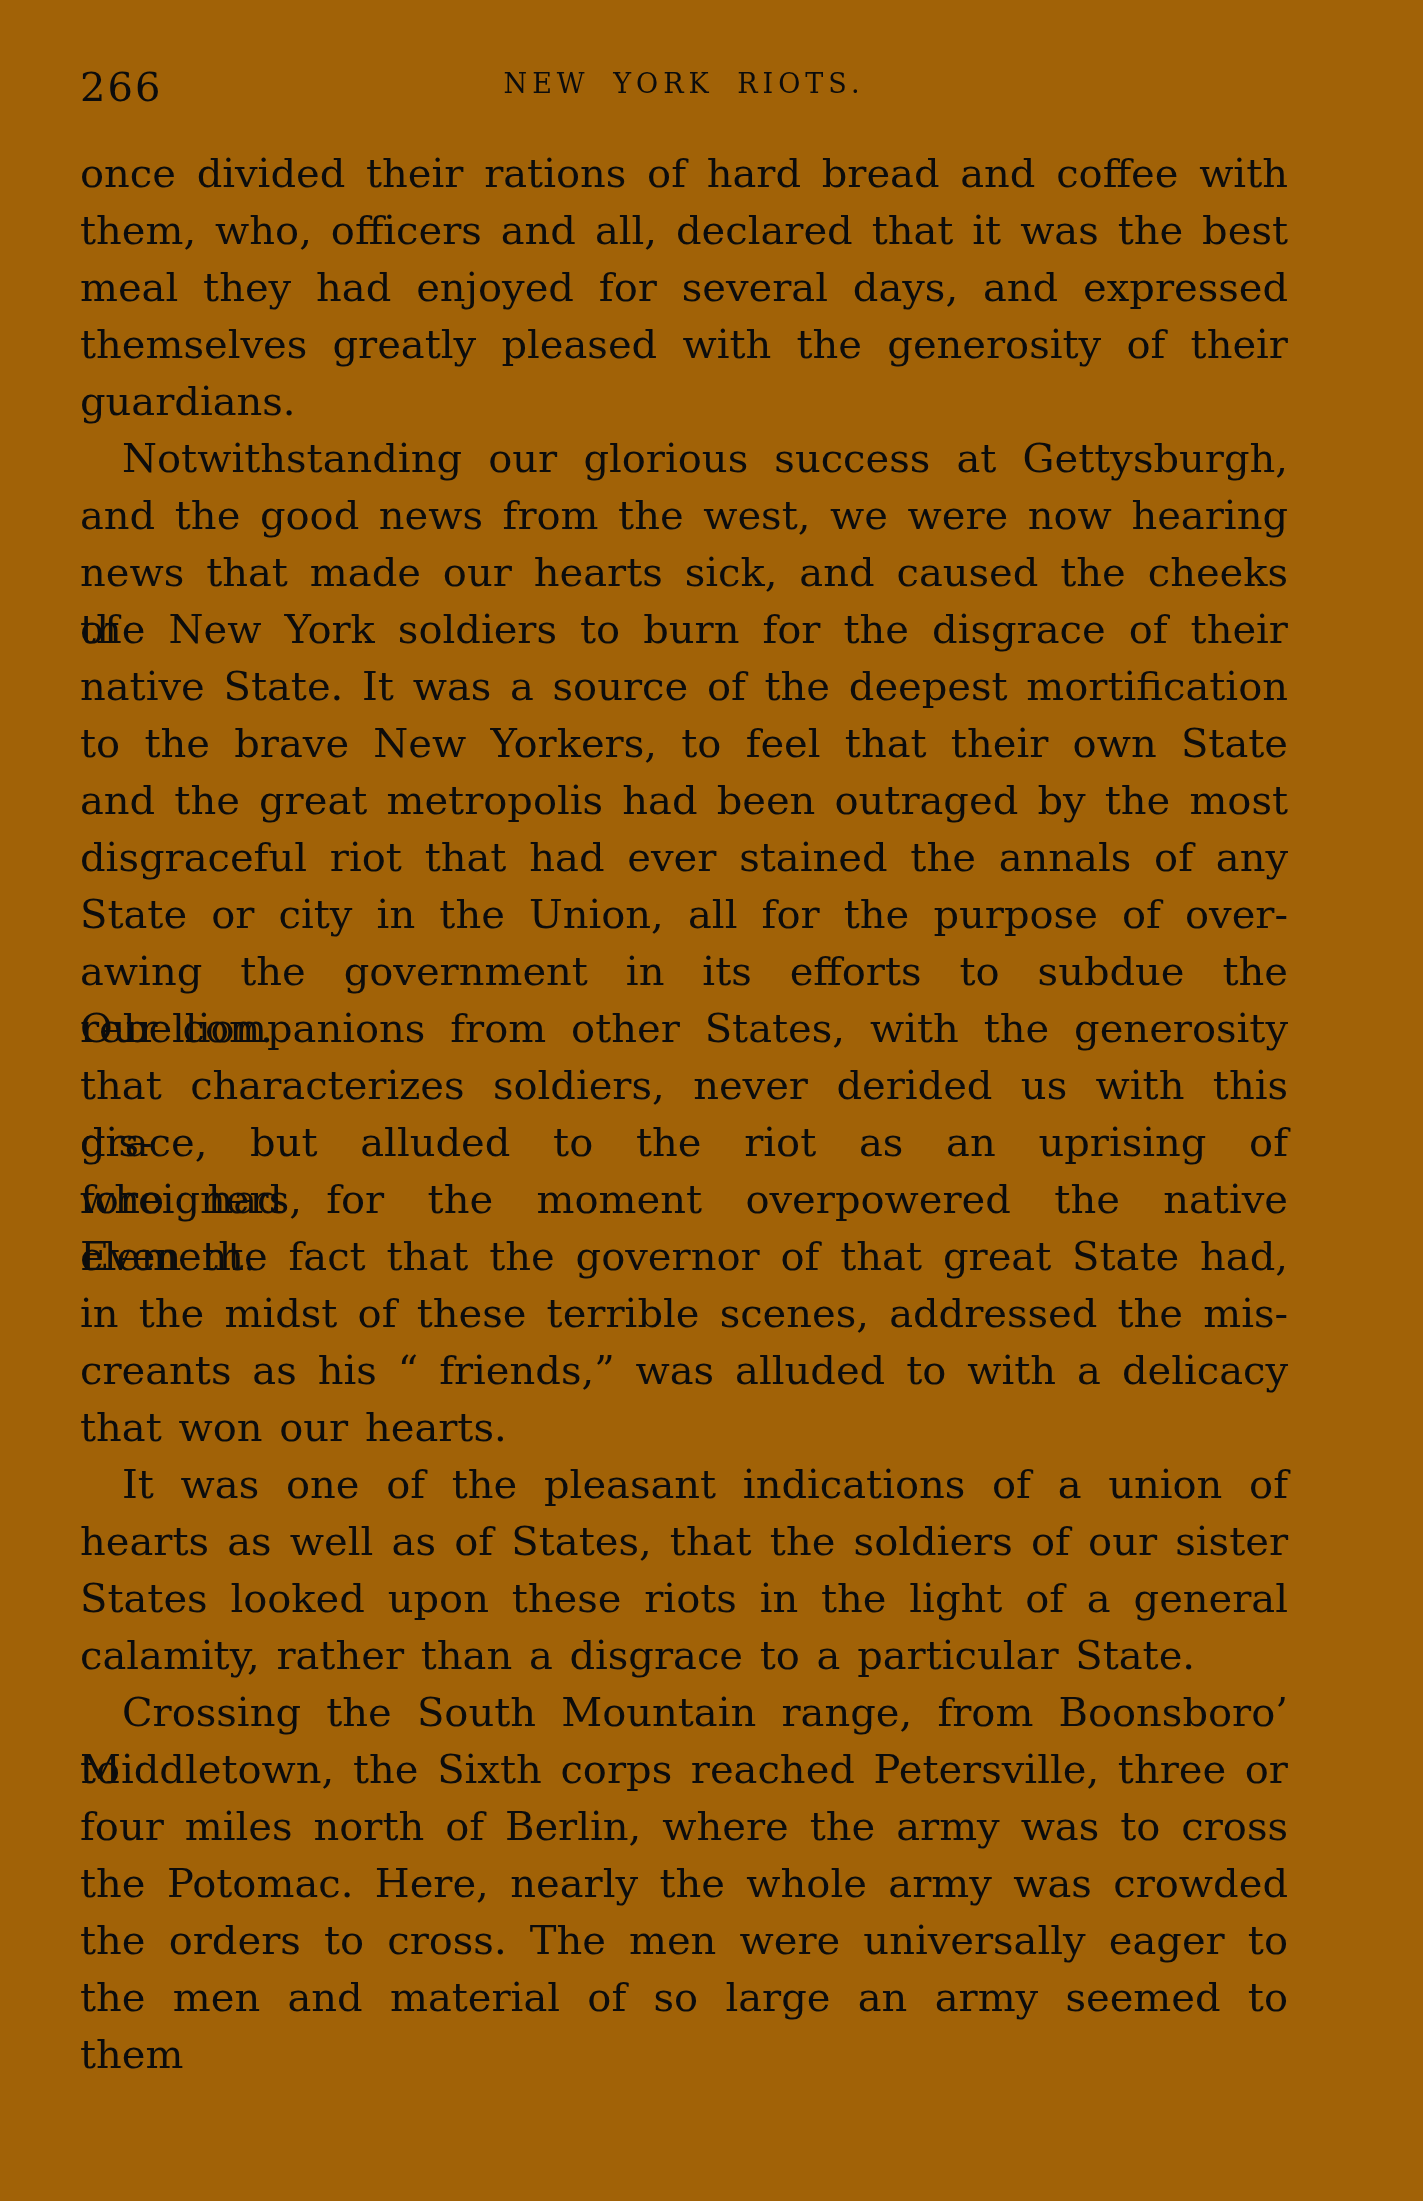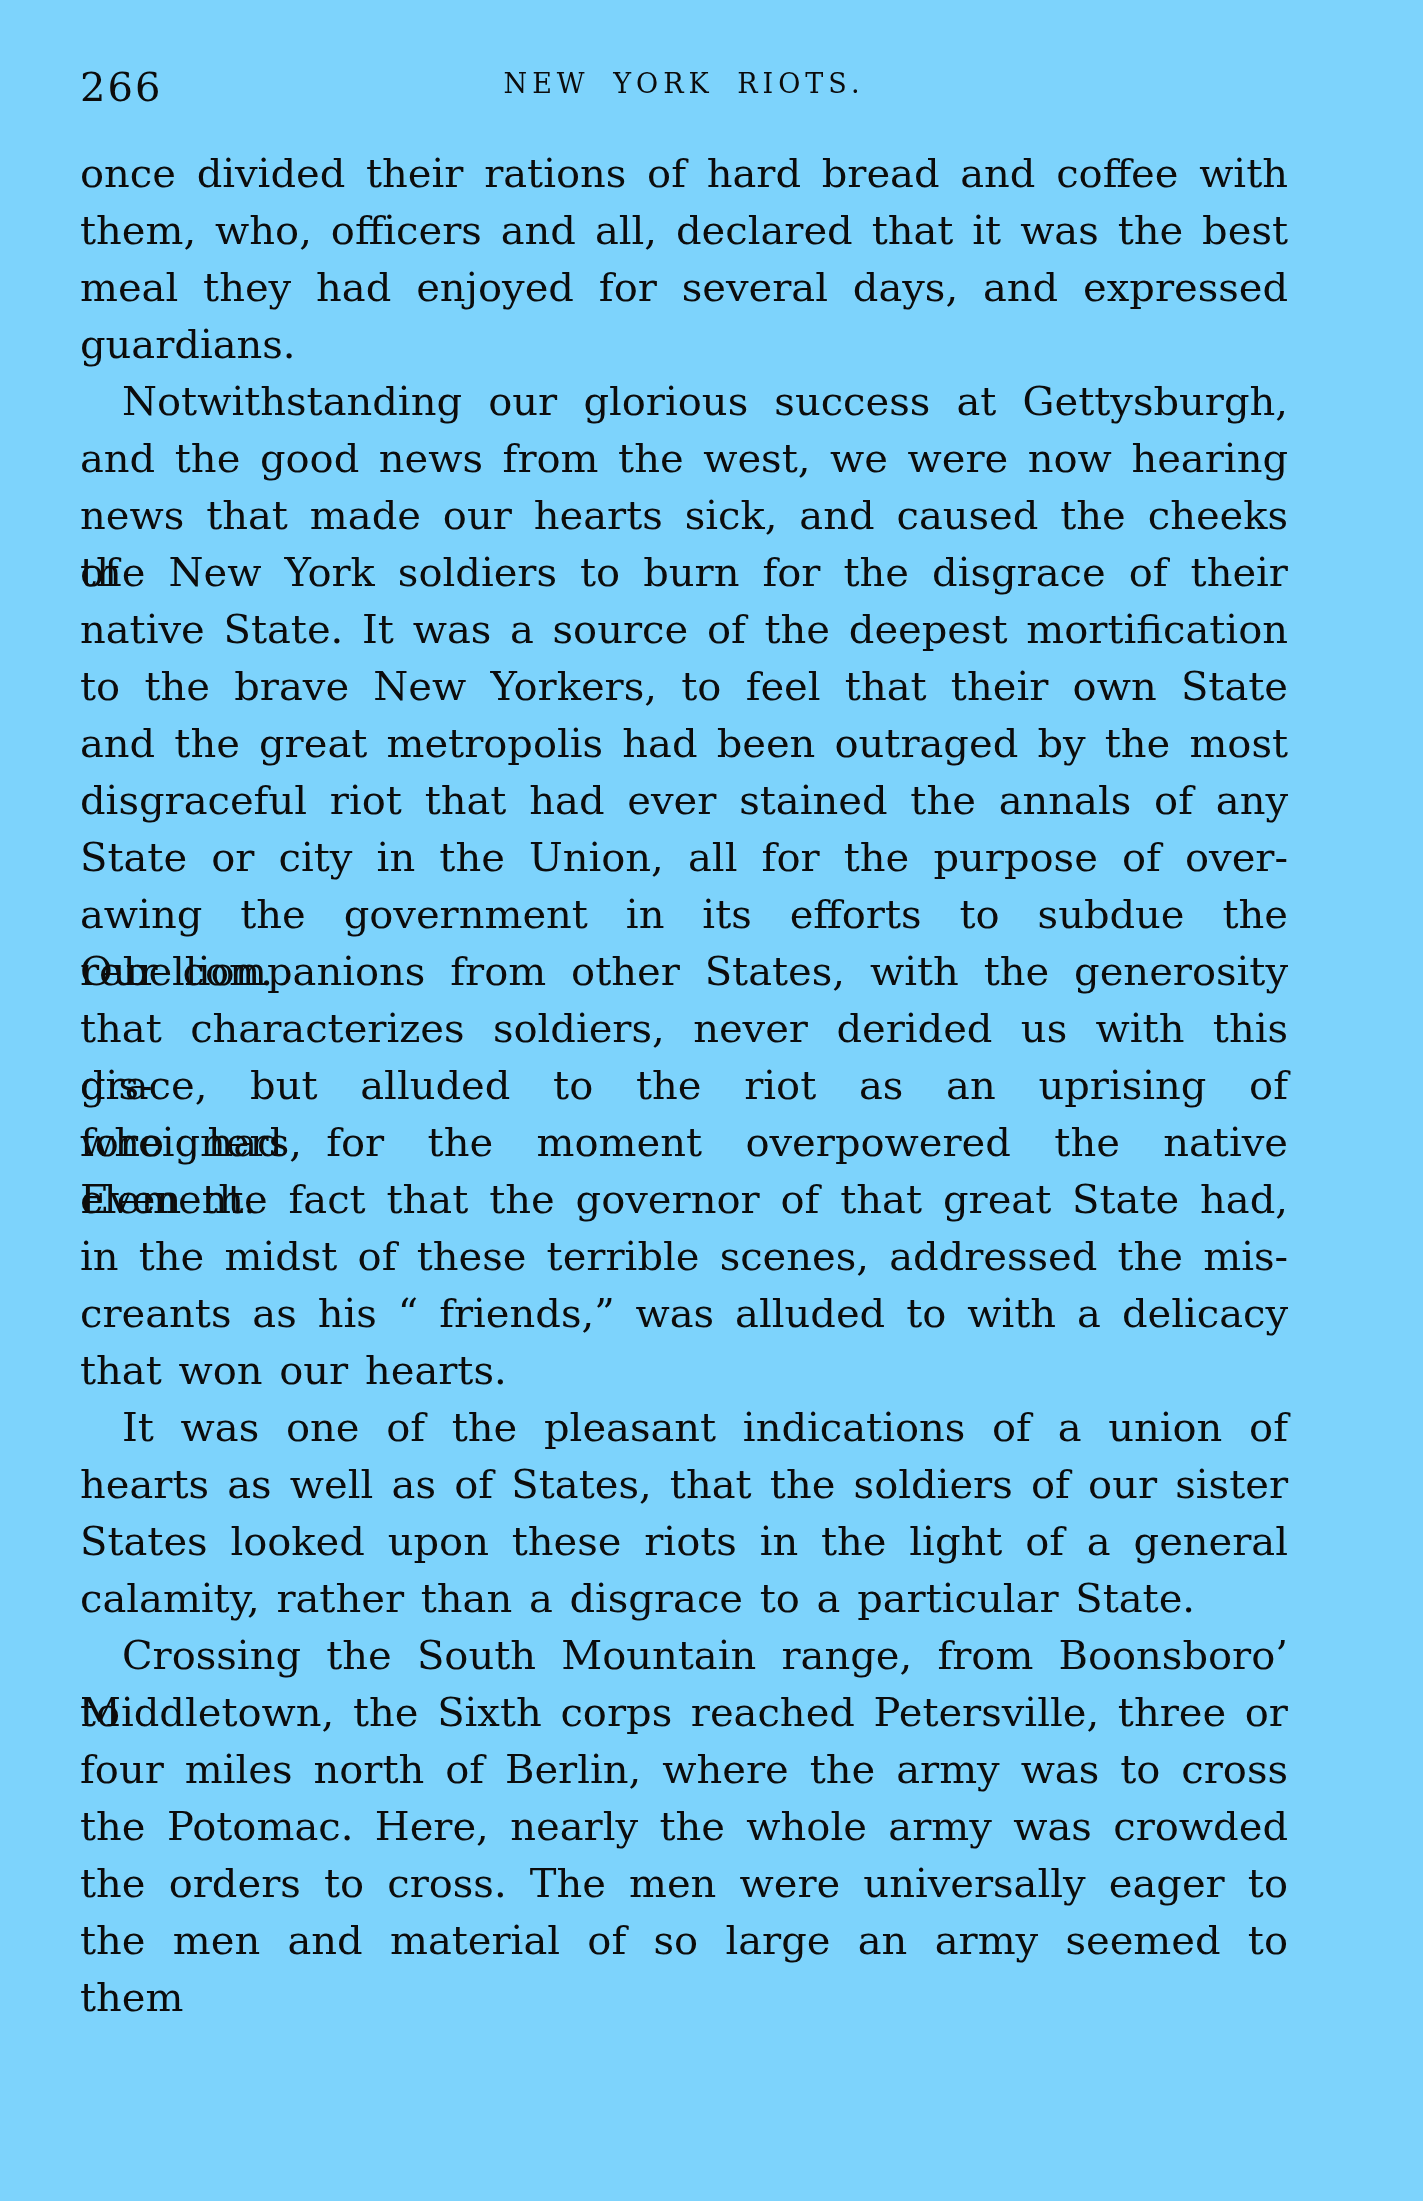--- a/index.html
+++ b/index.html
@@ -4,21 +4,21 @@
 <style>
   html, body {
     margin: 0;
     padding: 0;
     background: #ffffff;
   }
   .page {
     position: relative;
     width: 1423px;
     height: 2201px;
-    background: #7dd3fc;
+    background: #a16207;
     color: #0c0c0c;
     font-family: "DejaVu Serif", "Liberation Serif", serif;
     overflow: hidden;
   }
   .header-row {
     position: absolute;
     top: 64px;
     left: 80px;
     width: 1208px;
     height: 50px;
@@ -72,20 +72,21 @@
 
 <div class="page">
   <div class="header-row">
     <span class="page-number">266</span>
     <span class="running-title">NEW YORK RIOTS.</span>
   </div>
   <div class="body-text" id="body-text">
       <div class="text-line justify">once divided their rations of hard bread and coffee with</div>
       <div class="text-line justify">them, who, officers and all, declared that it was the best</div>
       <div class="text-line justify">meal they had enjoyed for several days, and expressed</div>
+      <div class="text-line justify">themselves greatly pleased with the generosity of their</div>
       <div class="text-line">guardians.</div>
       <div class="text-line justify indent">Notwithstanding our glorious success at Gettysburgh,</div>
       <div class="text-line justify">and the good news from the west, we were now hearing</div>
       <div class="text-line justify">news that made our hearts sick, and caused the cheeks of</div>
       <div class="text-line justify">the New York soldiers to burn for the disgrace of their</div>
       <div class="text-line justify">native State.  It was a source of the deepest mortification</div>
       <div class="text-line justify">to the brave New Yorkers, to feel that their own State</div>
       <div class="text-line justify">and the great metropolis had been outraged by the most</div>
       <div class="text-line justify">disgraceful riot that had ever stained the annals of any</div>
       <div class="text-line justify">State or city in the Union, all for the purpose of over-</div>

